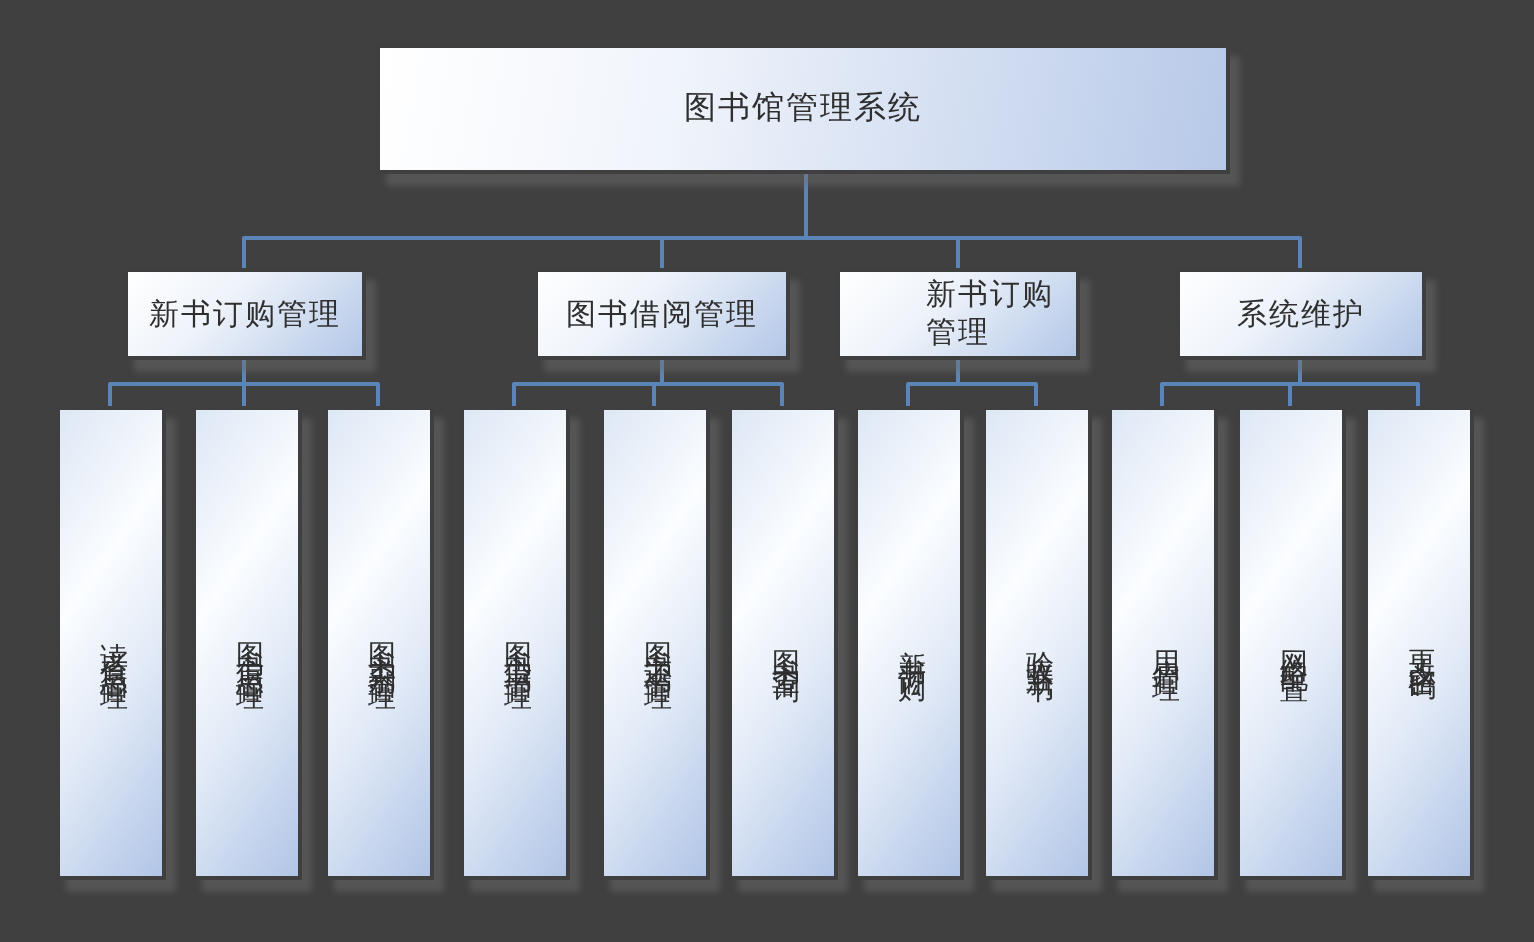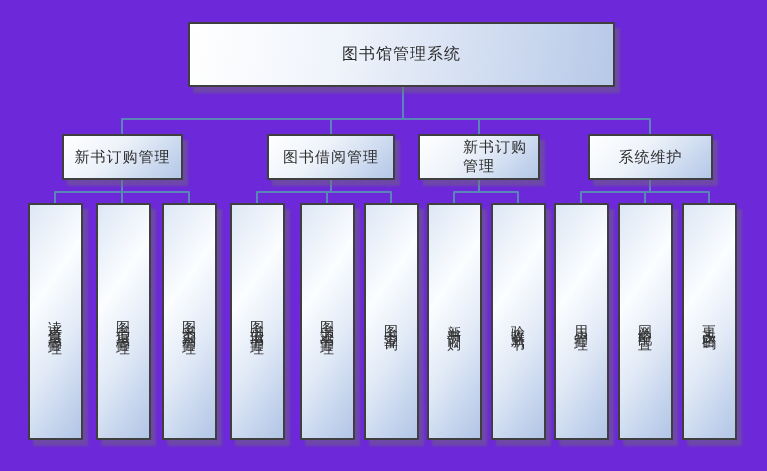--- a/index.html
+++ b/index.html
@@ -1,20 +1,20 @@
 <!DOCTYPE html>
 <html><head>
 <meta charset="utf-8">
 <style>
   html,body{margin:0;padding:0;background:#ffffff;}
   #stage{
     position:relative;
     width:767px;height:471px;
-    background:#6d28d9;
-    font-family:Liberation Sans, sans-serif;
+    background:#404040;
+    font-family:Liberation Serif, serif;
     overflow:hidden;
   }
   .node{
     position:absolute;
     border:2px solid #3f3f3f;
     box-sizing:border-box;
     display:flex;
     align-items:center;
     justify-content:center;
     color:#2f2f2f;

